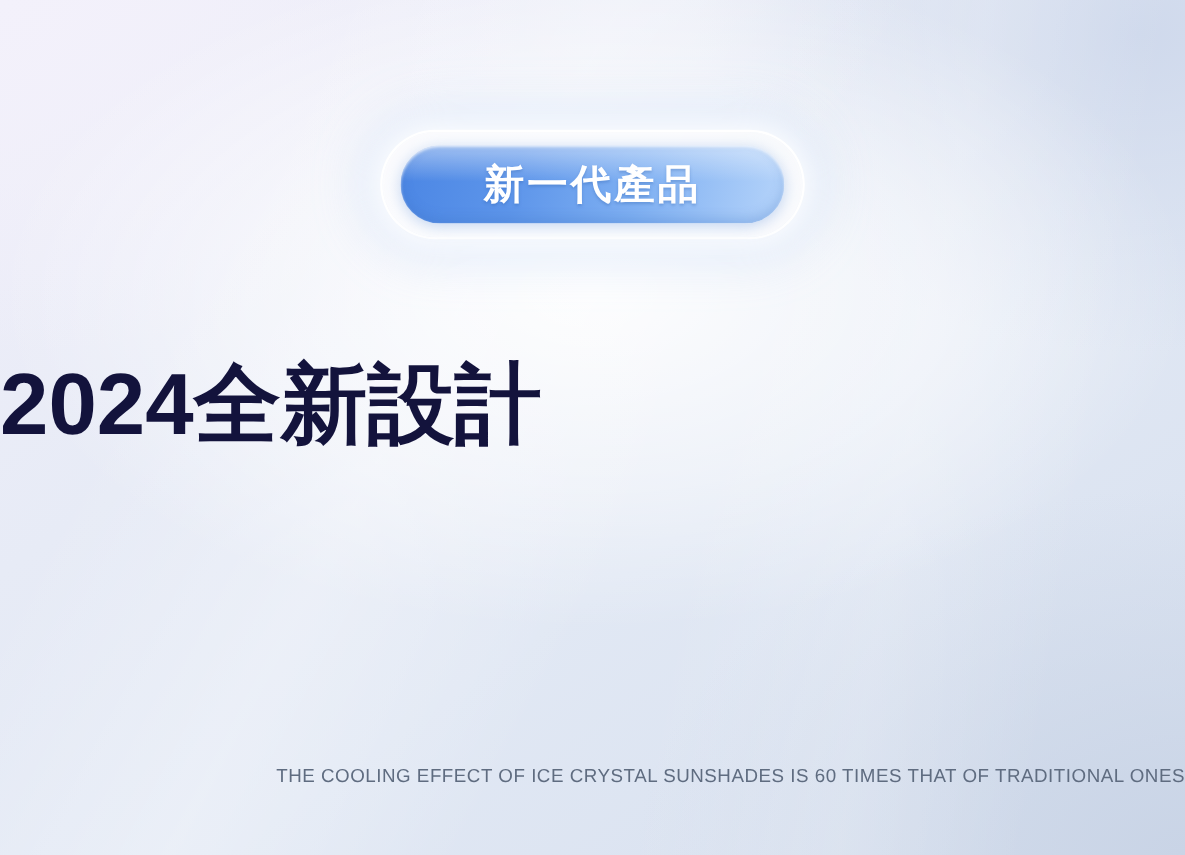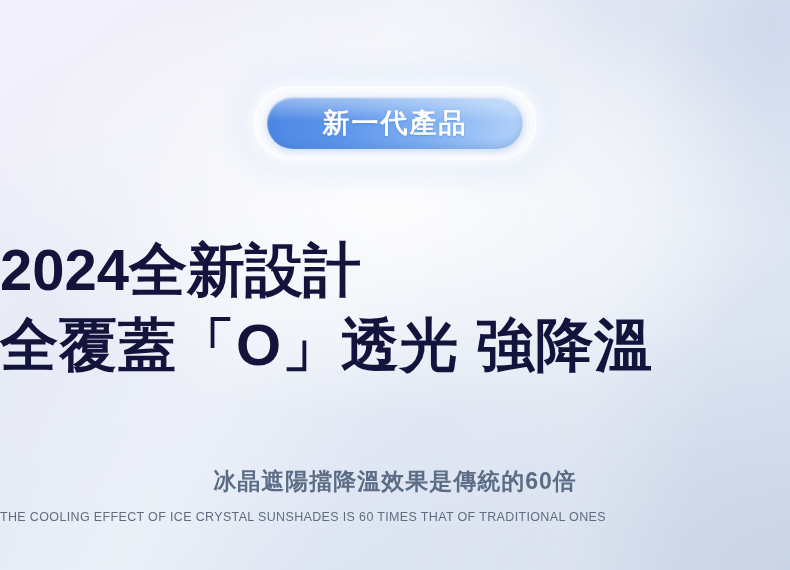--- a/index.html
+++ b/index.html
@@ -128,21 +128,21 @@
     font-weight: 600;
     letter-spacing: 1px;
     white-space: nowrap;
   }
 
   .sub-en {
     position: absolute;
     top: 510px;
     left: 0;
     right: 0;
-    text-align: left;
+    text-align: right;
     color: #5f6c80;
     font-size: 12.5px;
     font-weight: 400;
     letter-spacing: 0.35px;
     white-space: nowrap;
   }
 </style>
 </head>
 <body>
 
@@ -152,21 +152,19 @@
   <div class="content">
 
     <div class="badge-wrap">
       <div class="badge">
         <span class="badge-label">新一代產品</span>
       </div>
     </div>
 
     <div class="headline">
       <div class="headline-line-1">2024全新設計</div>
-      <div class="headline-line-2">全覆蓋「O」透光 強降溫</div>
     </div>
 
-    <div class="sub-cn">冰晶遮陽擋降溫效果是傳統的60倍</div>
 
     <div class="sub-en">THE COOLING EFFECT OF ICE CRYSTAL SUNSHADES IS 60 TIMES THAT OF TRADITIONAL ONES</div>
 
   </div>
 </div>
 
 </body></html>

